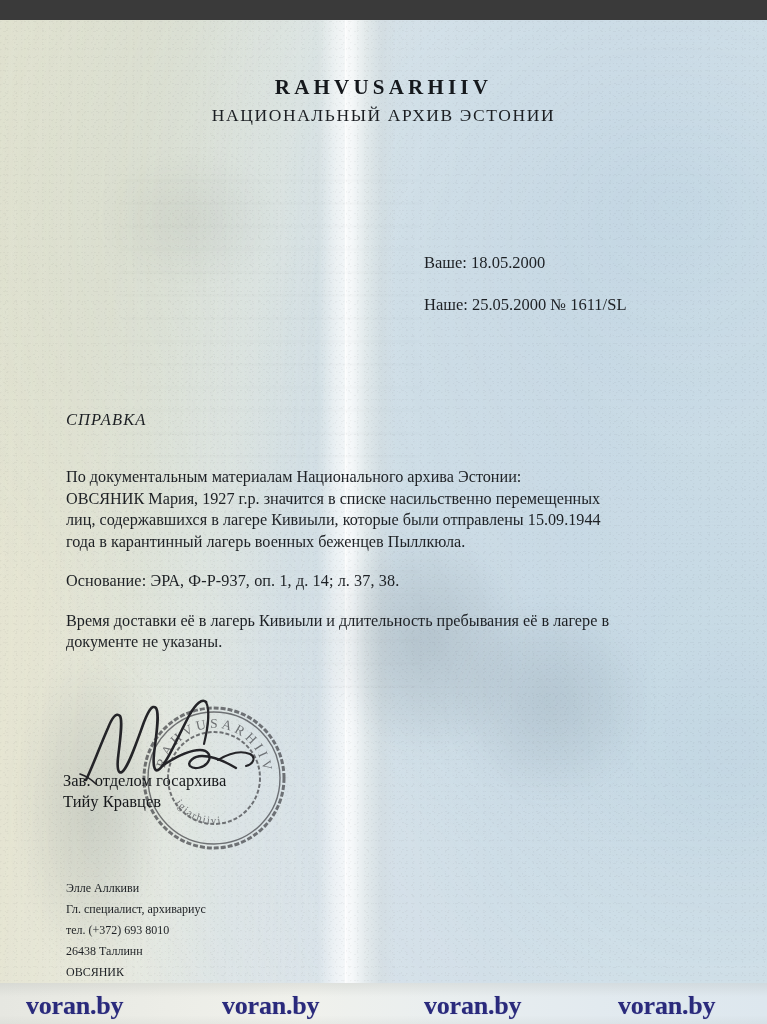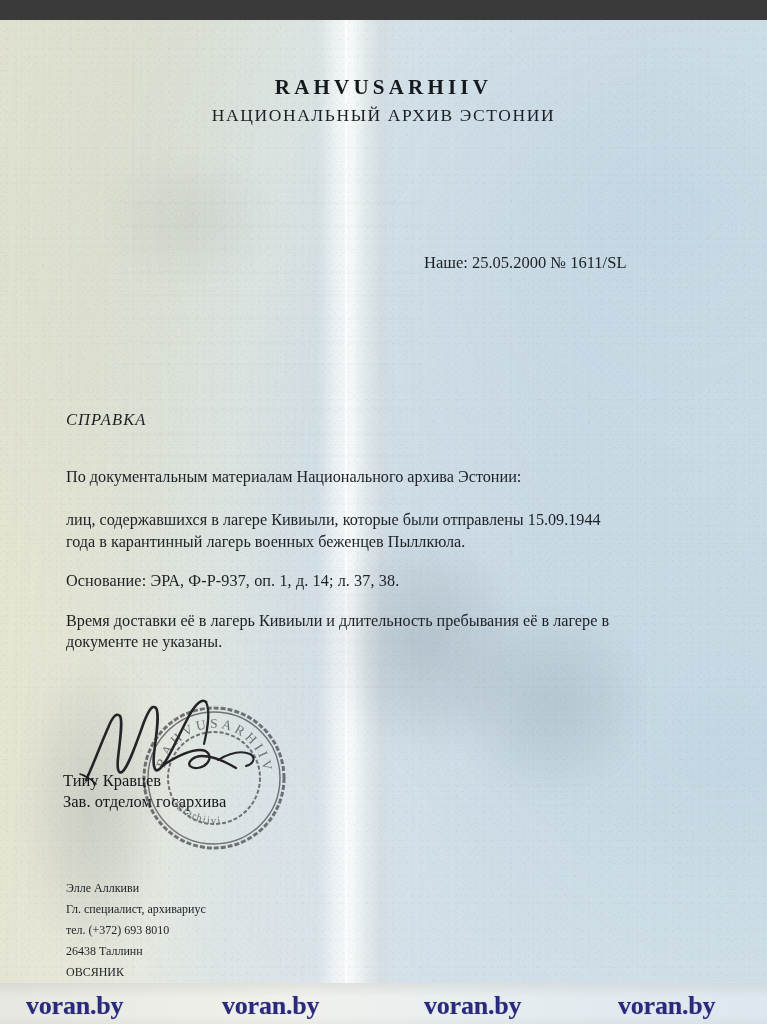--- a/index.html
+++ b/index.html
@@ -293,32 +293,36 @@
   <div class="content">
 
     <div class="letterhead">
       <div class="lh-top">RAHVUSARHIIV</div>
       <div class="lh-sub">НАЦИОНАЛЬНЫЙ АРХИВ ЭСТОНИИ</div>
     </div>
 
 
     <div class="refs">
       <div class="ref-row">
+        <span>Ваше:</span>
+        <span>18.05.2000</span>
+      </div>
+      <div class="ref-row">
         <span>Наше:</span>
         <span>25.05.2000</span>
         <span>№ 1611/SL</span>
       </div>
     </div>
 
     <div class="doc-title">СПРАВКА</div>
 
     <div class="body-block">
       <p>
         <span>По документальным материалам Национального архива Эстонии:</span><br>
-        <br>
+        <span>ОВСЯНИК Мария, 1927 г.р. значится в списке насильственно перемещенных</span><br>
         <span>лиц, содержавшихся в лагере Кивиыли, которые были отправлены 15.09.1944</span><br>
         <span>года в карантинный лагерь военных беженцев Пыллкюла.</span>
       </p>
       <p class="para-basis">Основание:  ЭРА, Ф-Р-937, оп. 1, д. 14; л. 37, 38.</p>
       <p>
         <span>Время доставки её в лагерь Кивиыли и длительность пребывания её в лагере в</span><br>
         <span>документе не указаны.</span>
       </p>
     </div>
 
@@ -346,22 +350,22 @@
           <text font-family="'Liberation Serif', serif" font-size="13.5" fill="#2b2b30" letter-spacing="3.4">
             <textPath href="#stamp-arc-top" startOffset="6%">RAHVUSARHIIV</textPath>
           </text>
           <text font-family="'Liberation Serif', serif" font-size="11" fill="#2b2b30" letter-spacing="1.4">
             <textPath href="#stamp-arc-bot" startOffset="18%">igiarhiivi</textPath>
           </text>
         </g>
       </svg>
 
       <div class="sig-name">
+        <div>Зав. отделом госархива</div>
         <div>Тийу Кравцев</div>
-        <div>Зав. отделом госархива</div>
       </div>
     </div>
 
     <div class="contact">
       <div>Элле Аллкиви</div>
       <div>Гл. специалист, архивариус</div>
       <div>тел. (+372) 693 8010</div>
       <div>26438 Таллинн</div>
       <div>ОВСЯНИК</div>
     </div>

